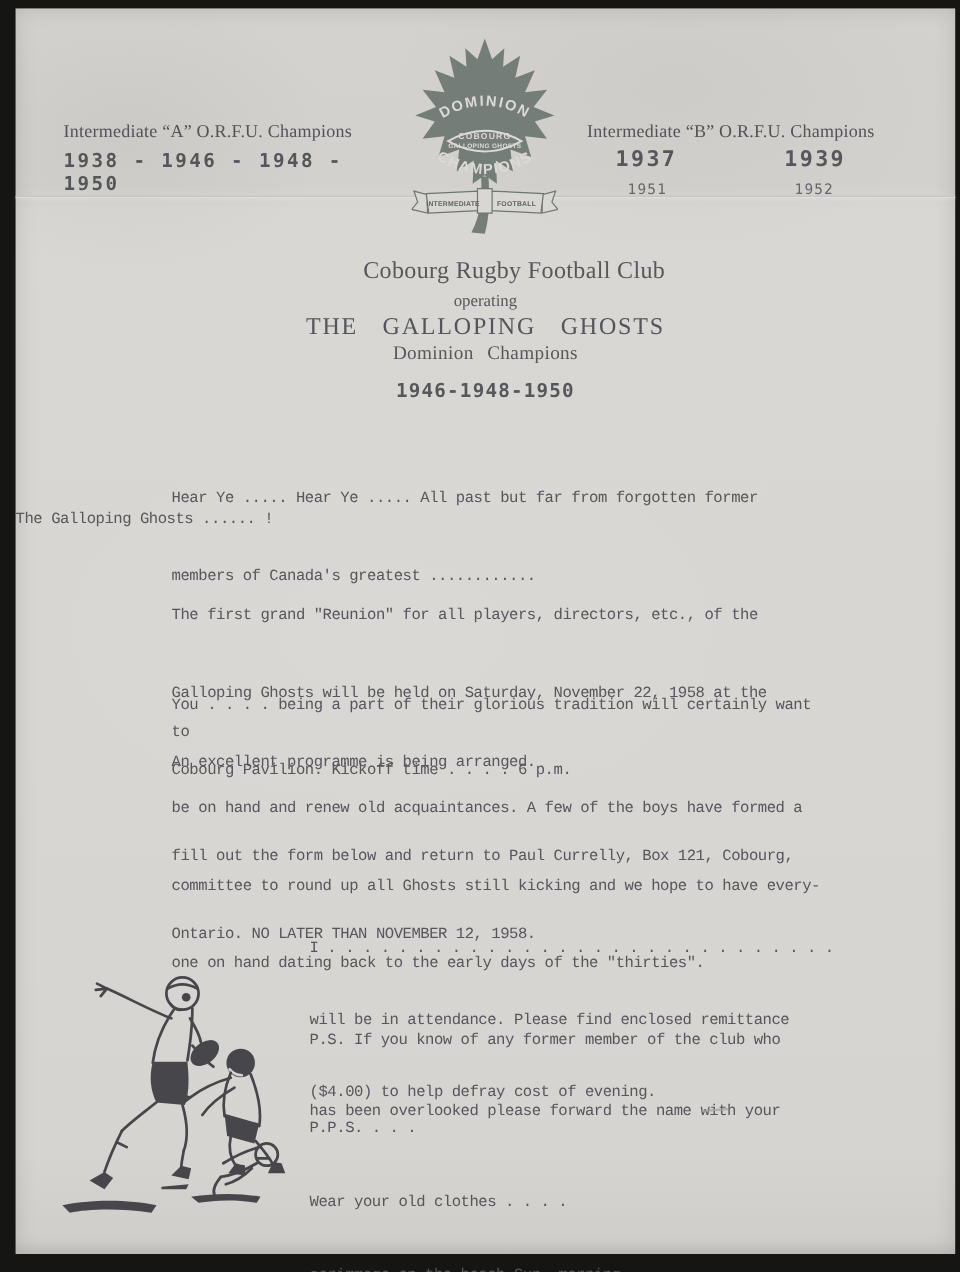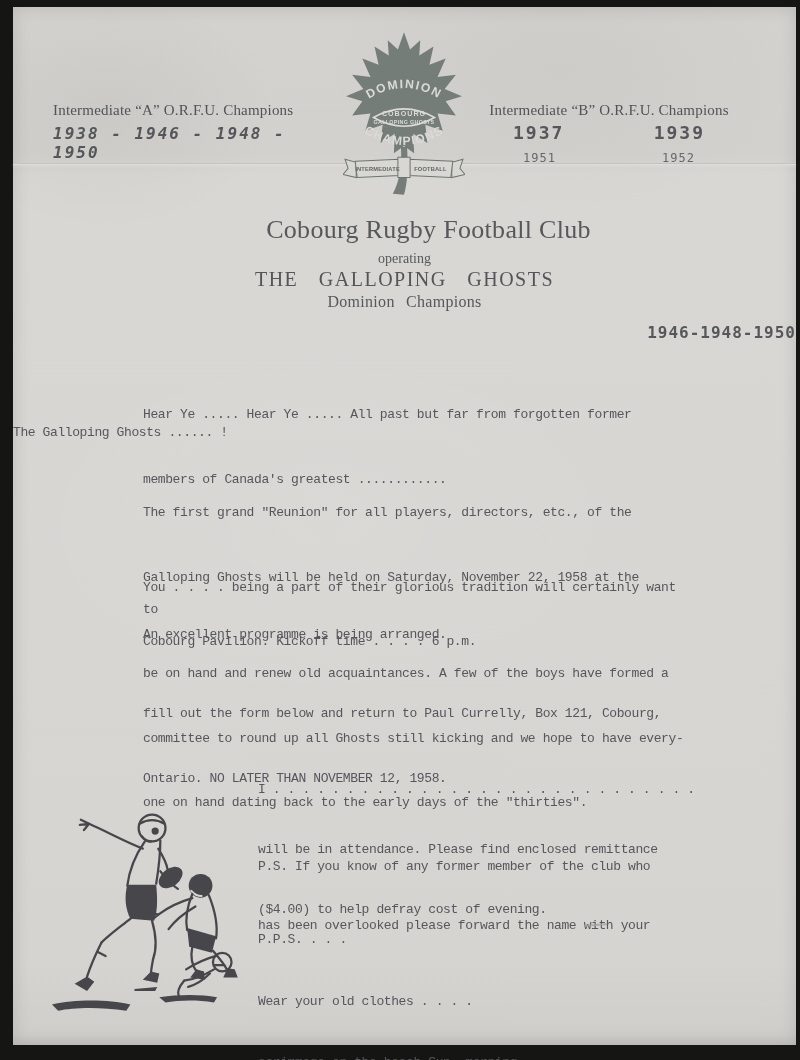--- a/index.html
+++ b/index.html
@@ -29,42 +29,42 @@
     font-size:13px;letter-spacing:-0.4px;line-height:21.5px;
     color:#56565c;white-space:pre-wrap;
   }
   .crease{
     position:absolute;left:0;right:0;top:156px;height:1px;
     background:#c3c2bf;box-shadow:0 1px 0 #dfdedb, 0 2px 3px rgba(255,255,255,.4);
   }
   .lh-line1{font-size:15px;letter-spacing:.2px;color:#515358;}
   .lh-years{font-size:16px;font-weight:bold;letter-spacing:2px;color:#55565a;}
   .masthead{left:0;right:0;text-align:center;}
-  .title{font-size:26px;letter-spacing:.3px;color:#56585c;padding-left:48px;}
+  .title{font-size:20px;letter-spacing:.3px;color:#56585c;padding-left:48px;}
   .operating{font-size:14px;color:#56585c;}
   .team{font-size:20px;letter-spacing:1.5px;word-spacing:14px;color:#53555a;}
   .subtitle{font-size:16px;letter-spacing:.3px;word-spacing:7px;color:#56585c;}
-  .yearsline{font-size:16px;font-weight:bold;letter-spacing:1px;text-align:right;}
+  .yearsline{font-size:16px;font-weight:bold;letter-spacing:1px;}
   .centerline{left:0;right:14px;}
   .dashmark{
     position:absolute;left:572px;top:917px;width:22px;height:2px;
     background:#a3a2a0;transform:rotate(-4deg);border-radius:2px;opacity:.8;
   }
 </style>
 </head>
 <body>
 
 <div id="scan">
   <div id="paper">
 
     <div class="crease"></div>
 
     <div class="abs" style="left:40px;top:95px;width:255px;text-align:left;">
       <div class="serif lh-line1">Intermediate “A” O.R.F.U. Champions</div>
-      <div class="mono lh-years" style="margin-top:5px;font-style:italic;">1938 - 1946 - 1948 - 1950</div>
+      <div class="mono lh-years" style="margin-top:5px;">1938 - 1946 - 1948 - 1950</div>
     </div>
 
     <div class="abs" style="left:462px;top:95px;width:268px;text-align:center;">
       <div class="serif lh-line1">Intermediate “B” O.R.F.U. Champions</div>
       <div style="display:flex;justify-content:space-between;padding:0 38px;margin-top:3px;">
         <span class="mono" style="font-size:18px;font-weight:bold;letter-spacing:2px;">1937</span>
         <span class="mono" style="font-size:18px;font-weight:bold;letter-spacing:2px;">1939</span>
       </div>
       <div style="display:flex;justify-content:space-between;padding:0 48px;margin-top:8px;">
         <span class="mono" style="font-size:12px;letter-spacing:1px;color:#66676b;">1951</span>

